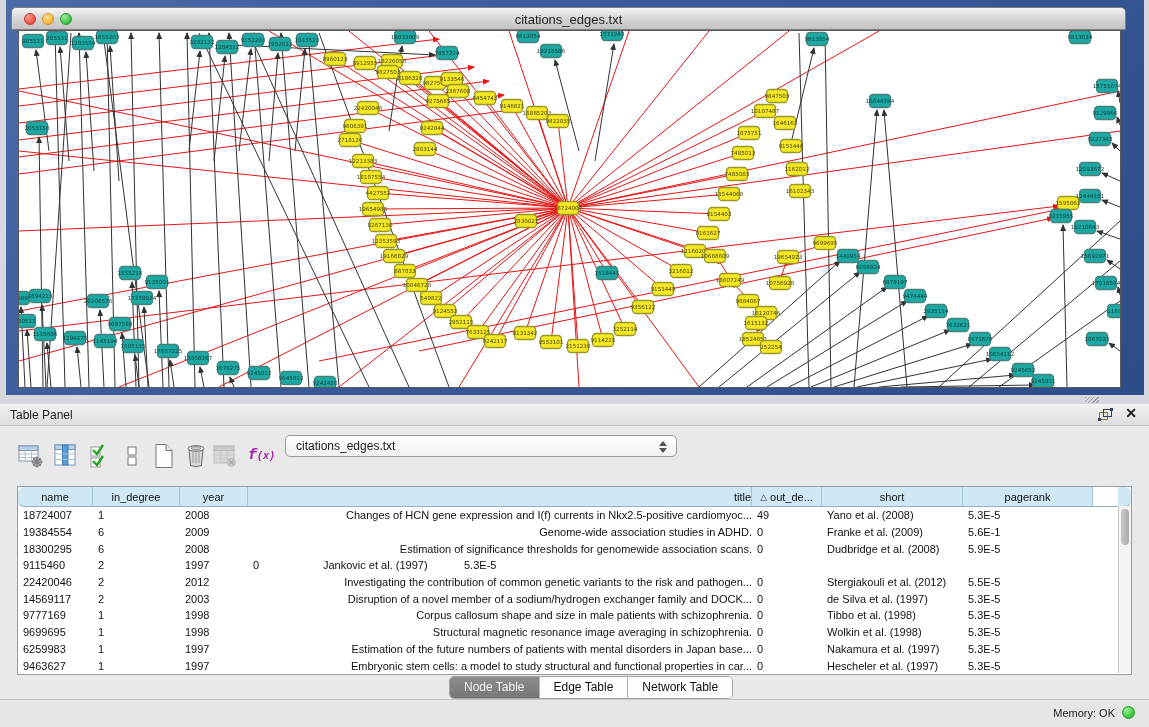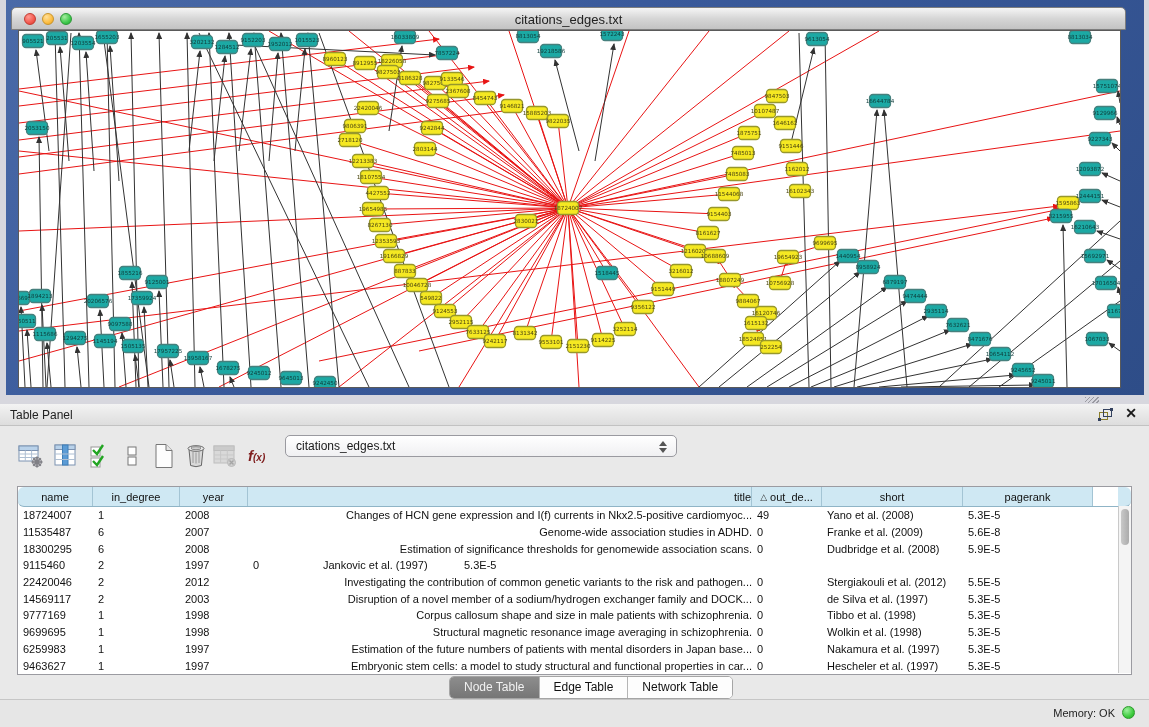--- a/index.html
+++ b/index.html
@@ -26,21 +26,21 @@
       background:repeating-linear-gradient(135deg,#9a9aa2 0 1px,transparent 1px 3px);}
   
   .table-panel{position:absolute;left:0;top:404px;width:1149px;height:323px;background:#e9e9e9;}
   .tp-header{position:relative;height:21px;background:linear-gradient(#f3f3f3,#dddddd);
       border-bottom:1px solid #c2c2c2;}
   .tp-title{position:absolute;left:10px;top:4px;font-size:12px;color:#222;}
   .tp-float{position:absolute;right:36px;top:4px;width:15px;height:14px;cursor:pointer;}
   .tp-close{position:absolute;right:12px;top:1px;font-size:14px;font-weight:bold;color:#1a1a1a;cursor:pointer;}
   .toolbar{position:relative;height:60px;}
   .tb-icon{position:absolute;top:16px;width:28px;height:28px;cursor:pointer;}
-  .fx{font-family:Liberation Sans, sans-serif;font-style:italic;font-weight:bold;color:#7f1d1d;
+  .fx{font-family:Liberation Mono, monospace;font-style:italic;font-weight:bold;color:#a21caf;
       font-size:15px;line-height:28px;}
   .fx small{font-size:10px;font-weight:bold;}
   .combo{position:absolute;left:285px;top:9px;width:392px;height:22px;box-sizing:border-box;
       border:1px solid #9a9aa0;border-radius:5px;background:linear-gradient(#ffffff,#f0f0f2);
       font-size:12px;line-height:20px;padding-left:10px;cursor:pointer;}
   .combo-arrows{position:absolute;right:8px;top:3px;width:9px;height:16px;}
   .combo-arrows div{width:0;height:0;border-left:4px solid transparent;border-right:4px solid transparent;margin:2px 0;}
   .ca-up{border-bottom:5px solid #555;}
   .ca-down{border-top:5px solid #555;}
   
@@ -878,27 +878,27 @@
           <div class="trow">
             <div class="tc c0">18724007</div>
             <div class="tc c1">1</div>
             <div class="tc c2">2008</div>
             <div class="tc c3">Changes of HCN gene expression and I(f) currents in Nkx2.5-positive cardiomyoc...</div>
             <div class="tc c4">49</div>
             <div class="tc c5">Yano et al. (2008)</div>
             <div class="tc c6">5.3E-5</div>
           </div>
           <div class="trow">
-            <div class="tc c0">11535487</div>
+            <div class="tc c0">19384554</div>
             <div class="tc c1">6</div>
-            <div class="tc c2">2007</div>
+            <div class="tc c2">2009</div>
             <div class="tc c3">Genome-wide association studies in ADHD.</div>
             <div class="tc c4">0</div>
             <div class="tc c5">Franke et al. (2009)</div>
-            <div class="tc c6">5.6E-8</div>
+            <div class="tc c6">5.6E-1</div>
           </div>
           <div class="trow">
             <div class="tc c0">18300295</div>
             <div class="tc c1">6</div>
             <div class="tc c2">2008</div>
             <div class="tc c3">Estimation of significance thresholds for genomewide association scans.</div>
             <div class="tc c4">0</div>
             <div class="tc c5">Dudbridge et al. (2008)</div>
             <div class="tc c6">5.9E-5</div>
           </div>

